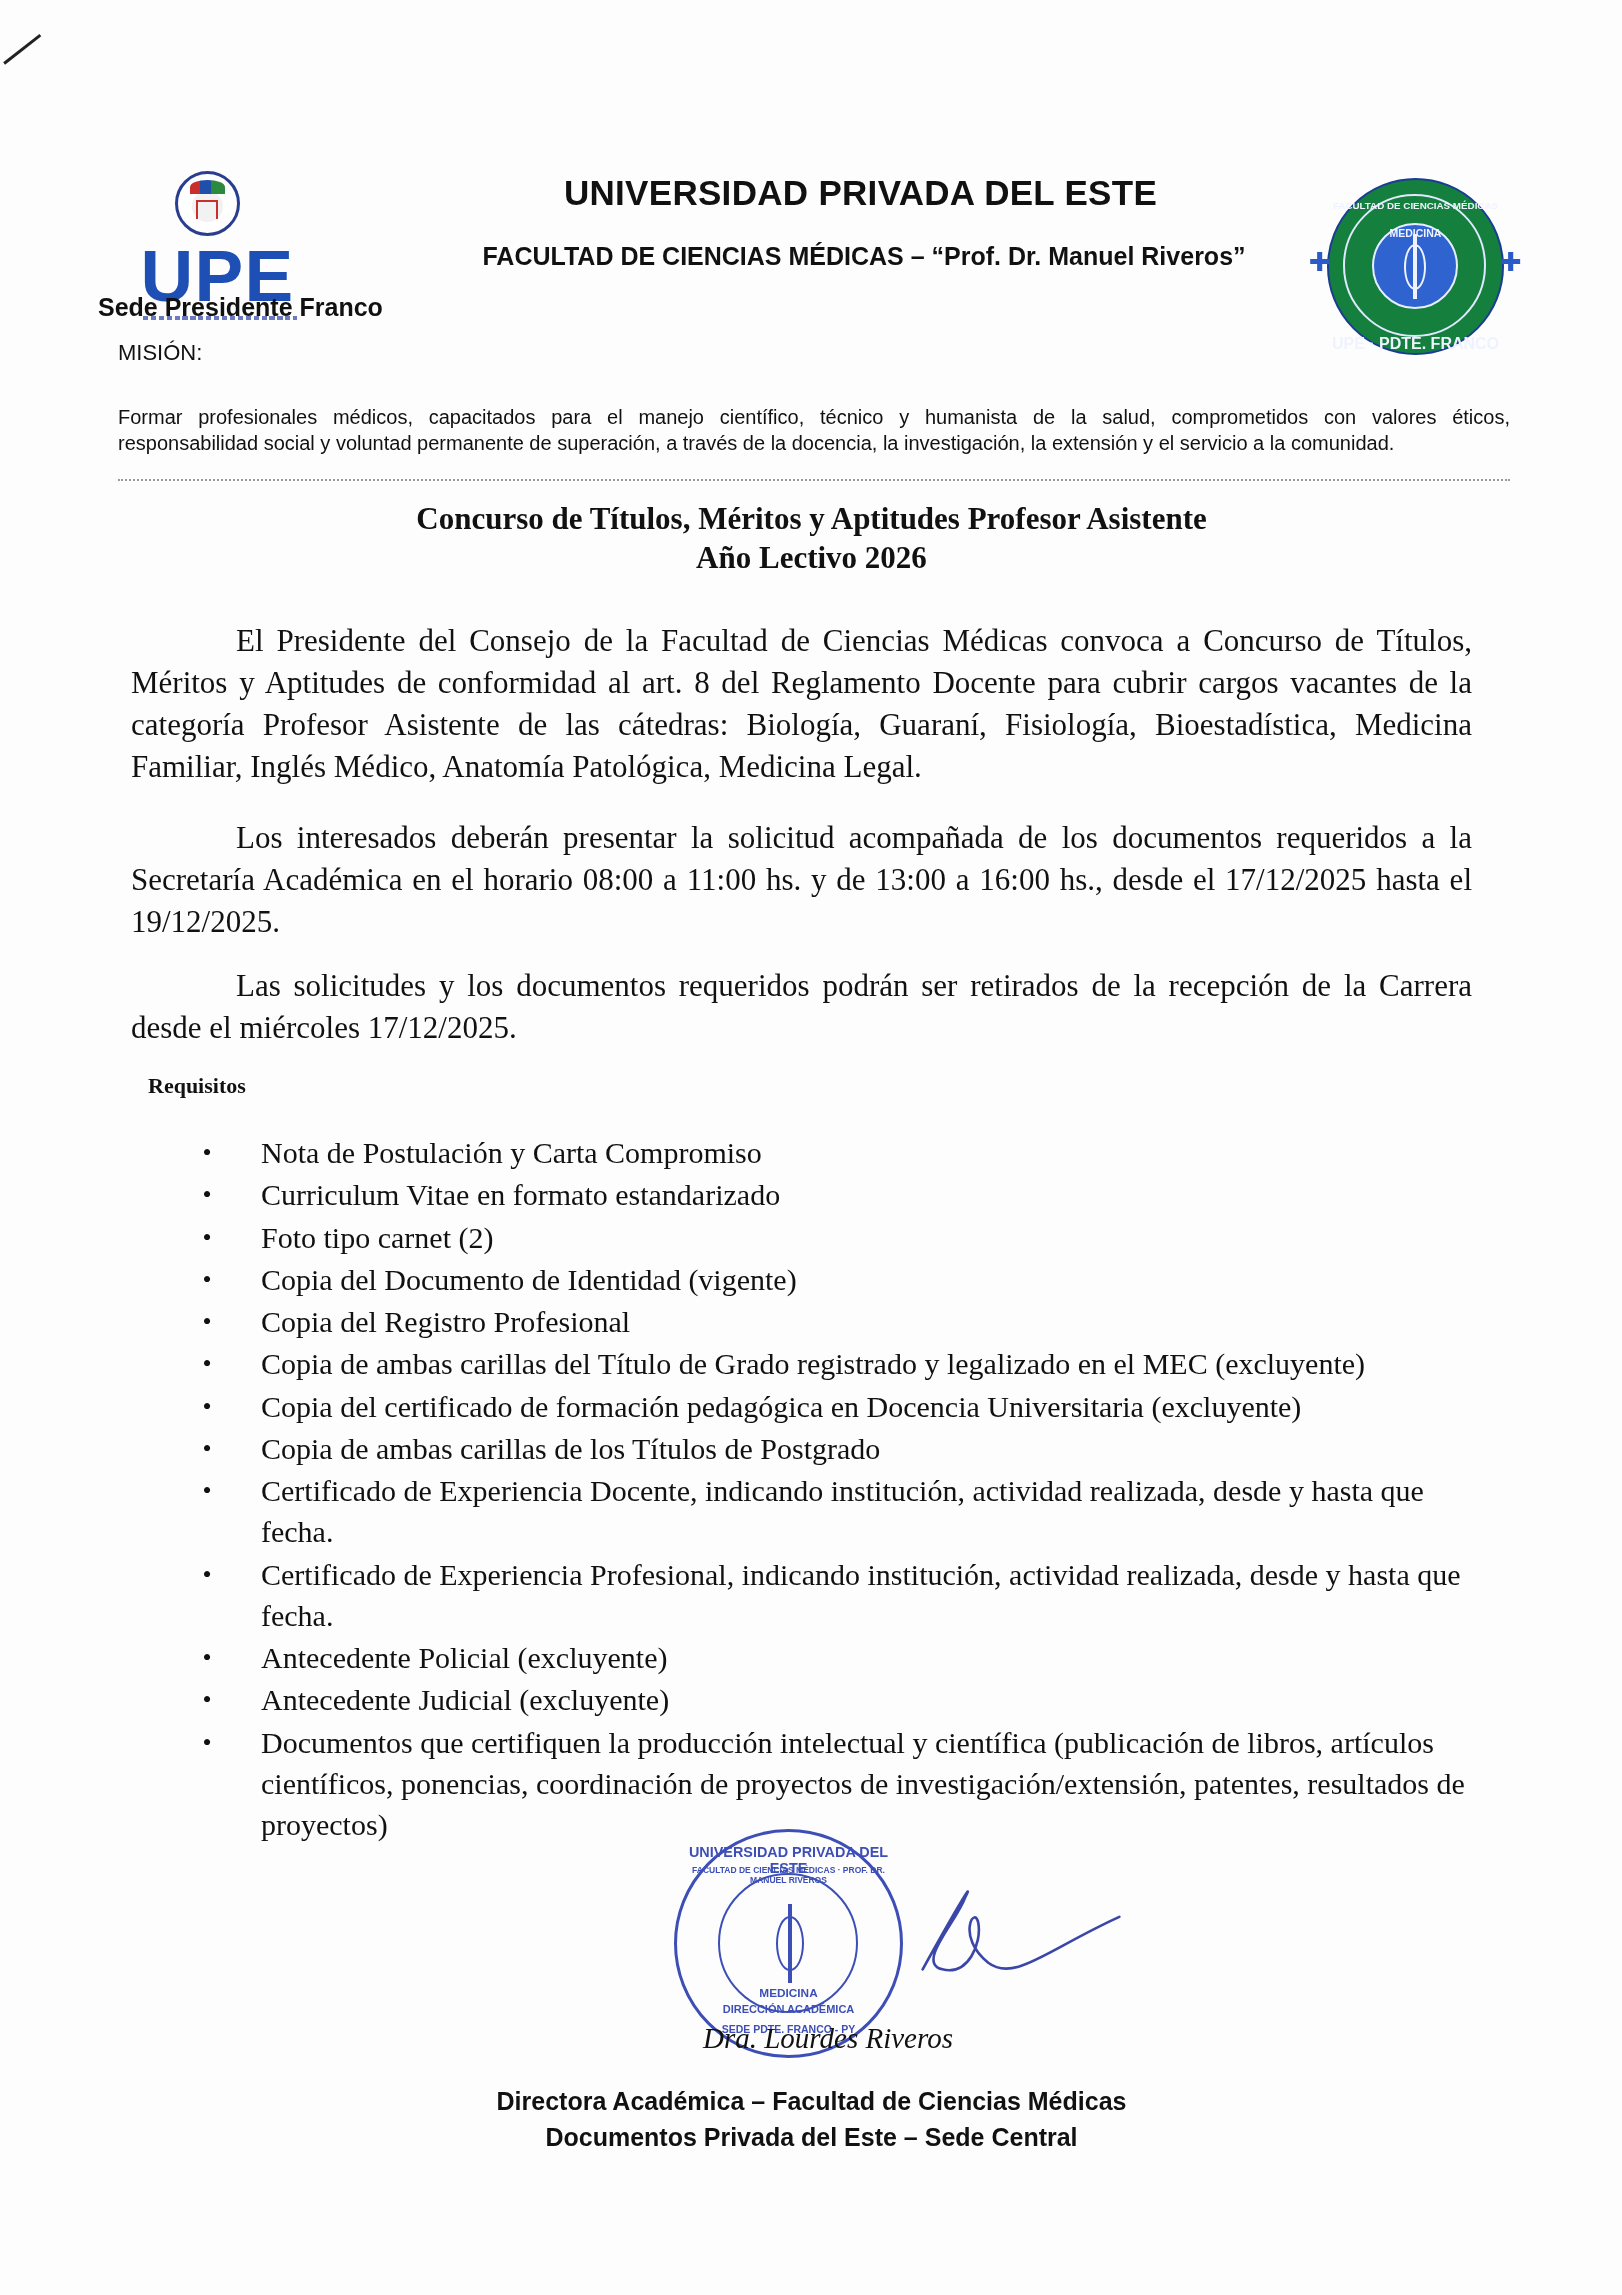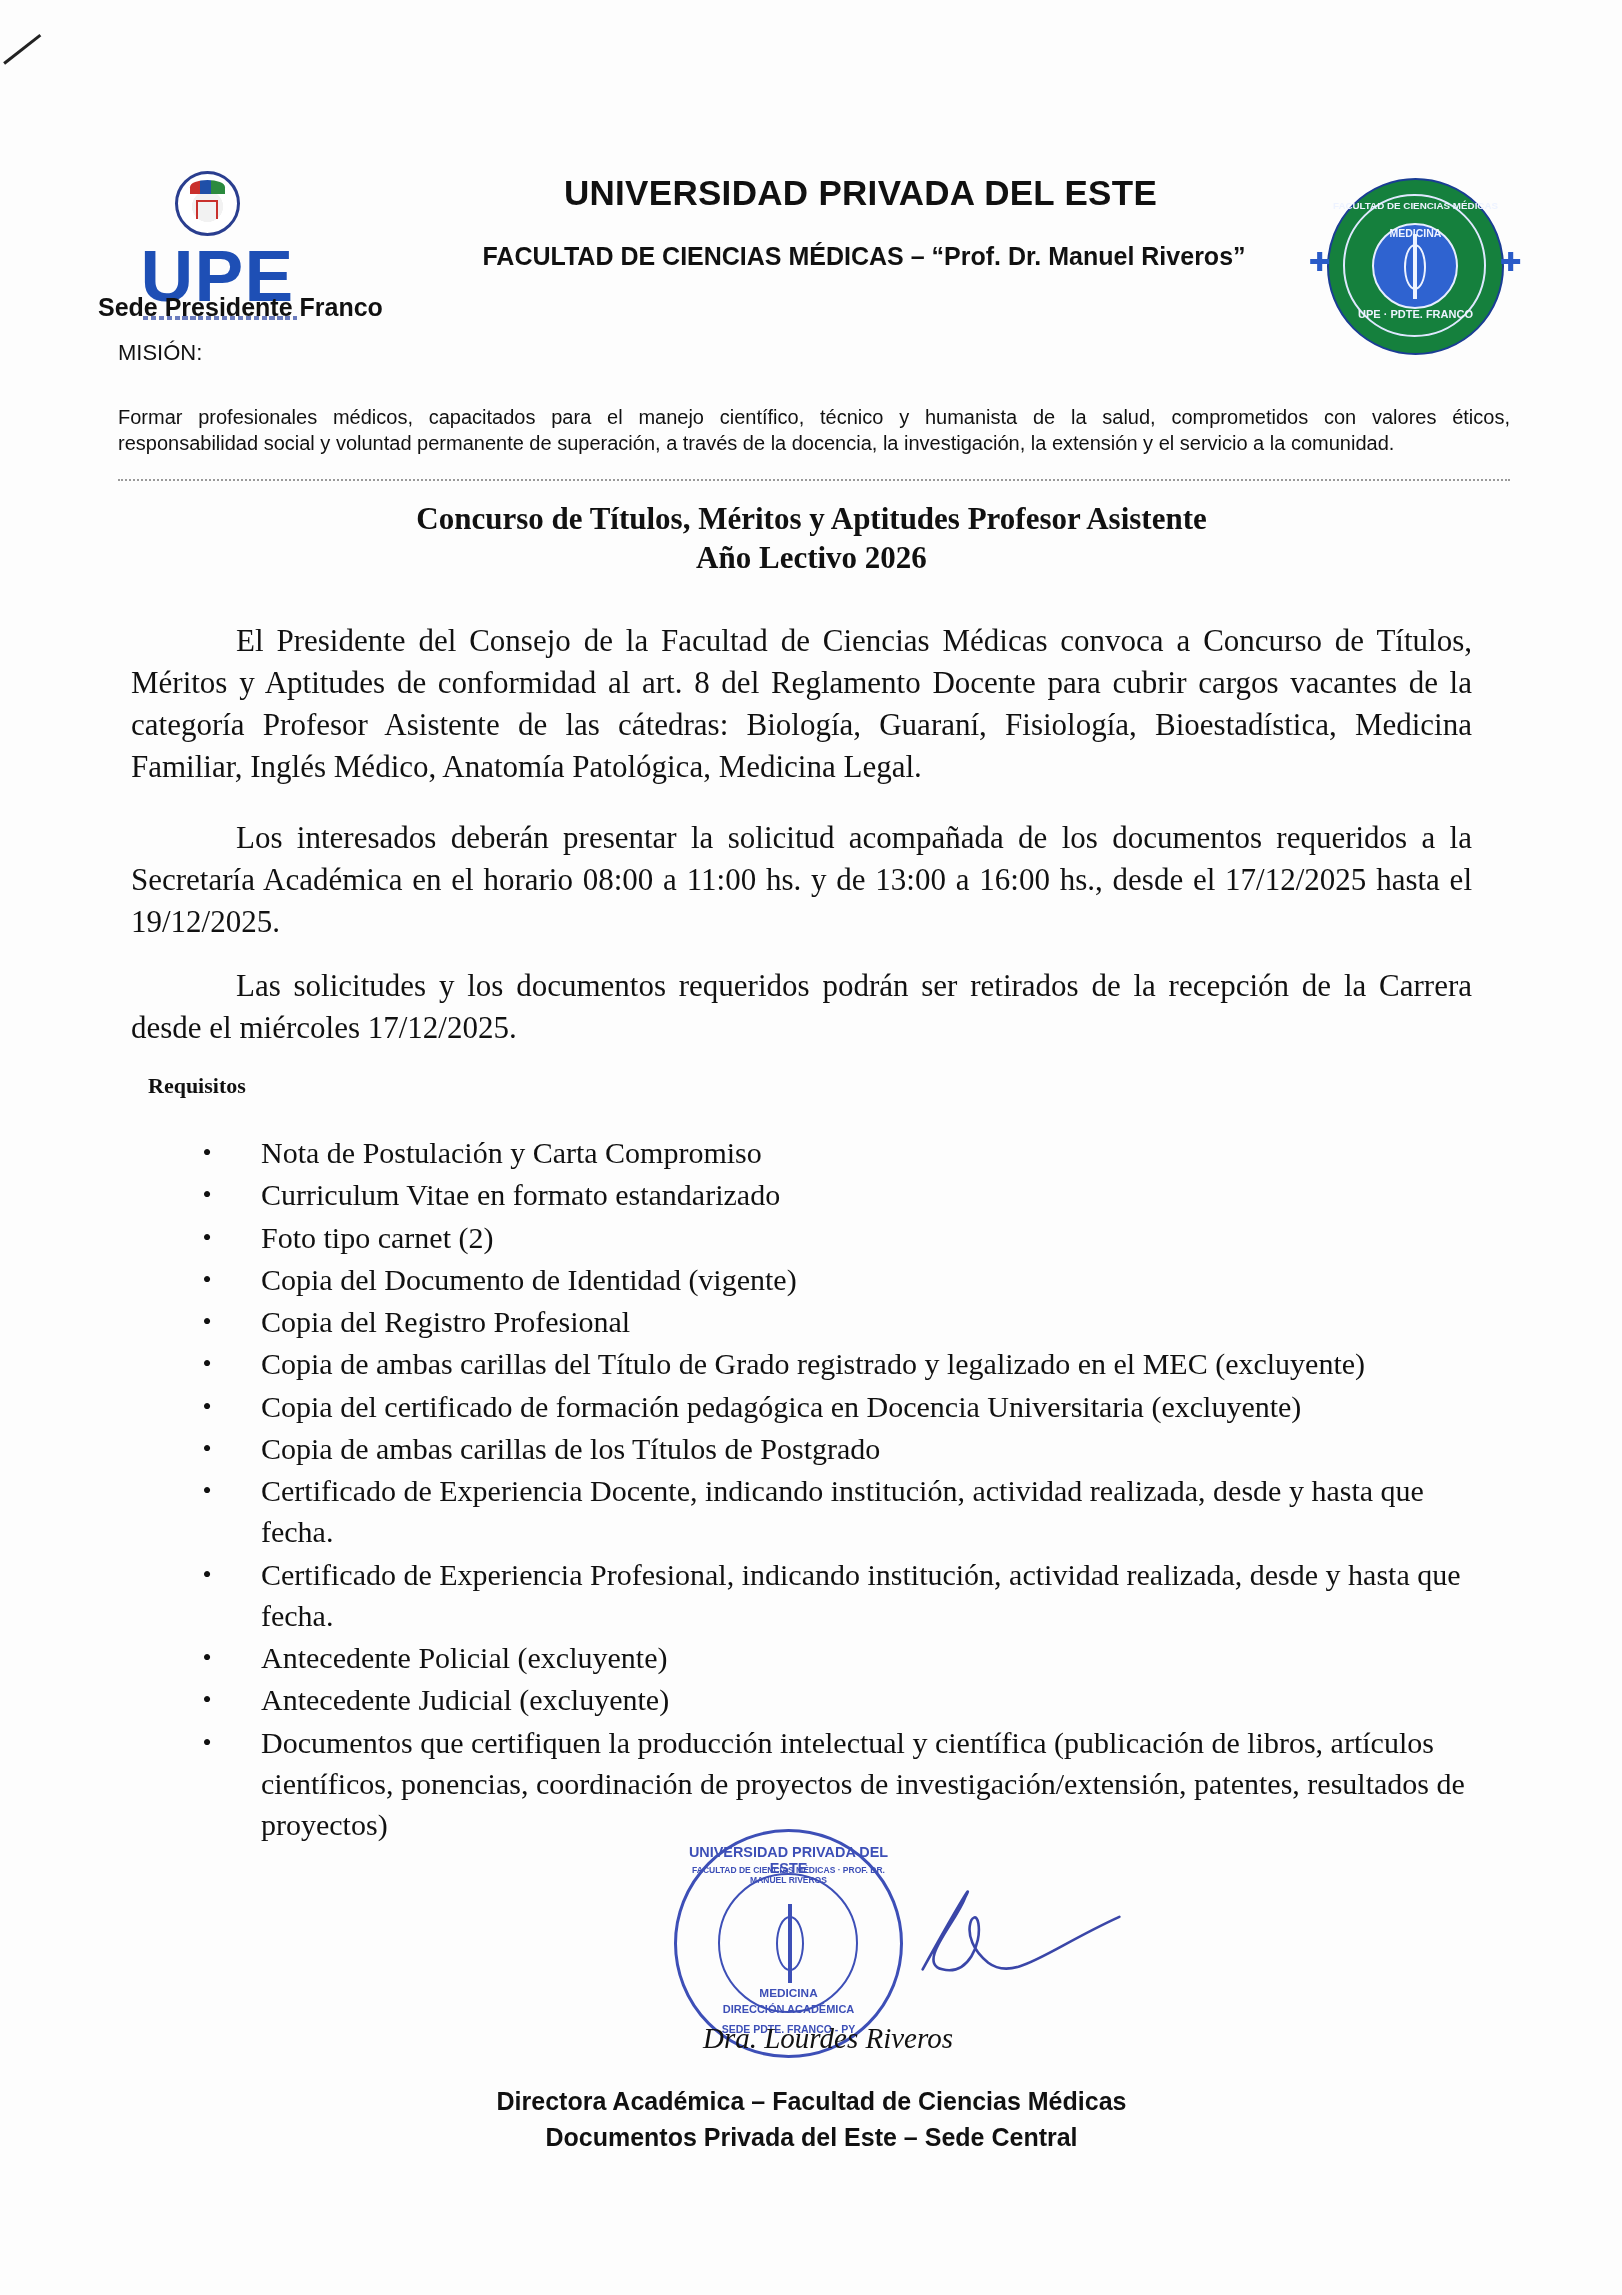--- a/index.html
+++ b/index.html
@@ -323,21 +323,21 @@
   <div class="faculty-line">FACULTAD DE CIENCIAS MÉDICAS – “Prof. Dr. Manuel Riveros”</div>
   <div class="sede-line">Sede Presidente Franco</div>
 
   <div class="med-seal">
     <div class="med-seal-ring"></div>
     <div class="med-seal-inner"></div>
     <div class="med-seal-staff"></div>
     <div class="med-seal-snake"></div>
     <div class="med-seal-word" style="top:19.6px;font-size:9.8px;">FACULTAD DE CIENCIAS MÉDICAS</div>
     <div class="med-seal-word" style="top:47px;font-size:10.5px;">MEDICINA</div>
-    <div class="med-seal-word" style="top:128px;font-size:11px;">UPE · PDTE. FRANCO</div>
+    <div class="med-seal-word" style="top:155px;font-size:16px;">UPE · PDTE. FRANCO</div>
   </div>
   <div class="med-seal-cross" style="left:1309px;top:247px;">✚</div>
   <div class="med-seal-cross" style="left:1500px;top:247px;">✚</div>
 
   <div class="mission-text">
     <div>Formar profesionales médicos, capacitados para el manejo científico, técnico y humanista de la salud, comprometidos con valores éticos,</div>
     <div class="l2">responsabilidad social y voluntad permanente de superación, a través de la docencia, la investigación, la extensión y el servicio a la comunidad.</div>
   </div>
   <div class="divider"></div>
 

